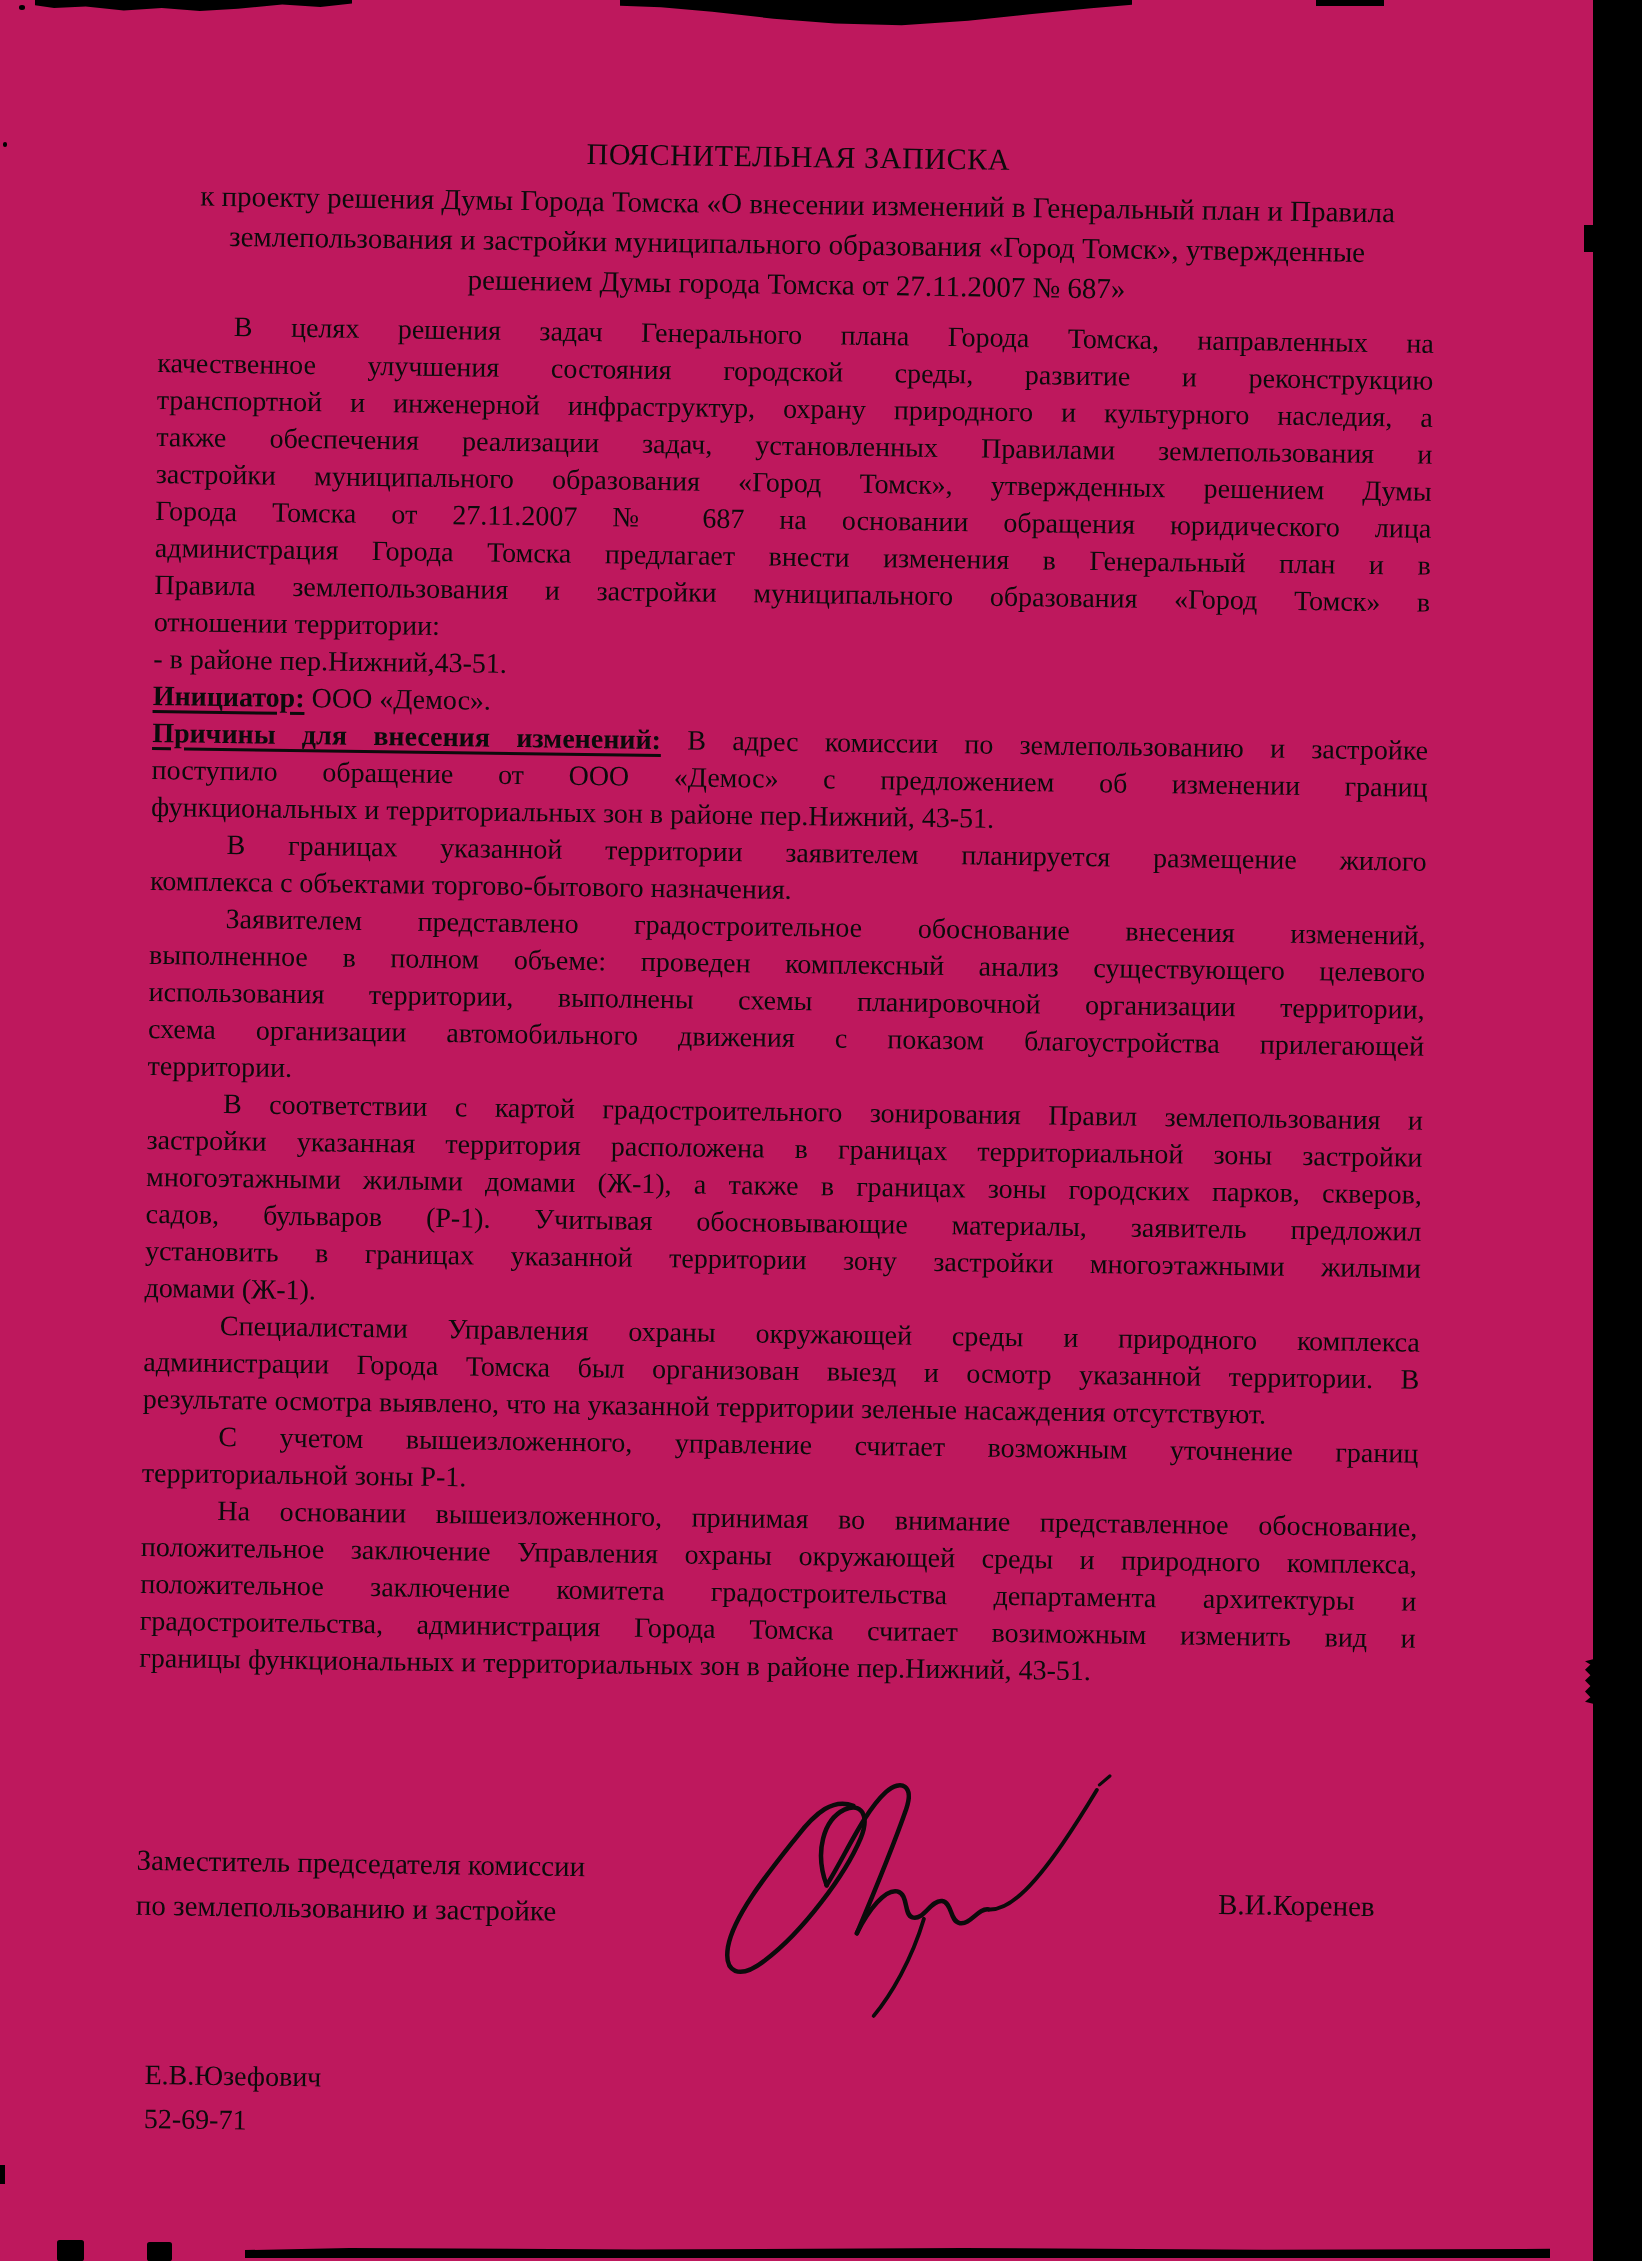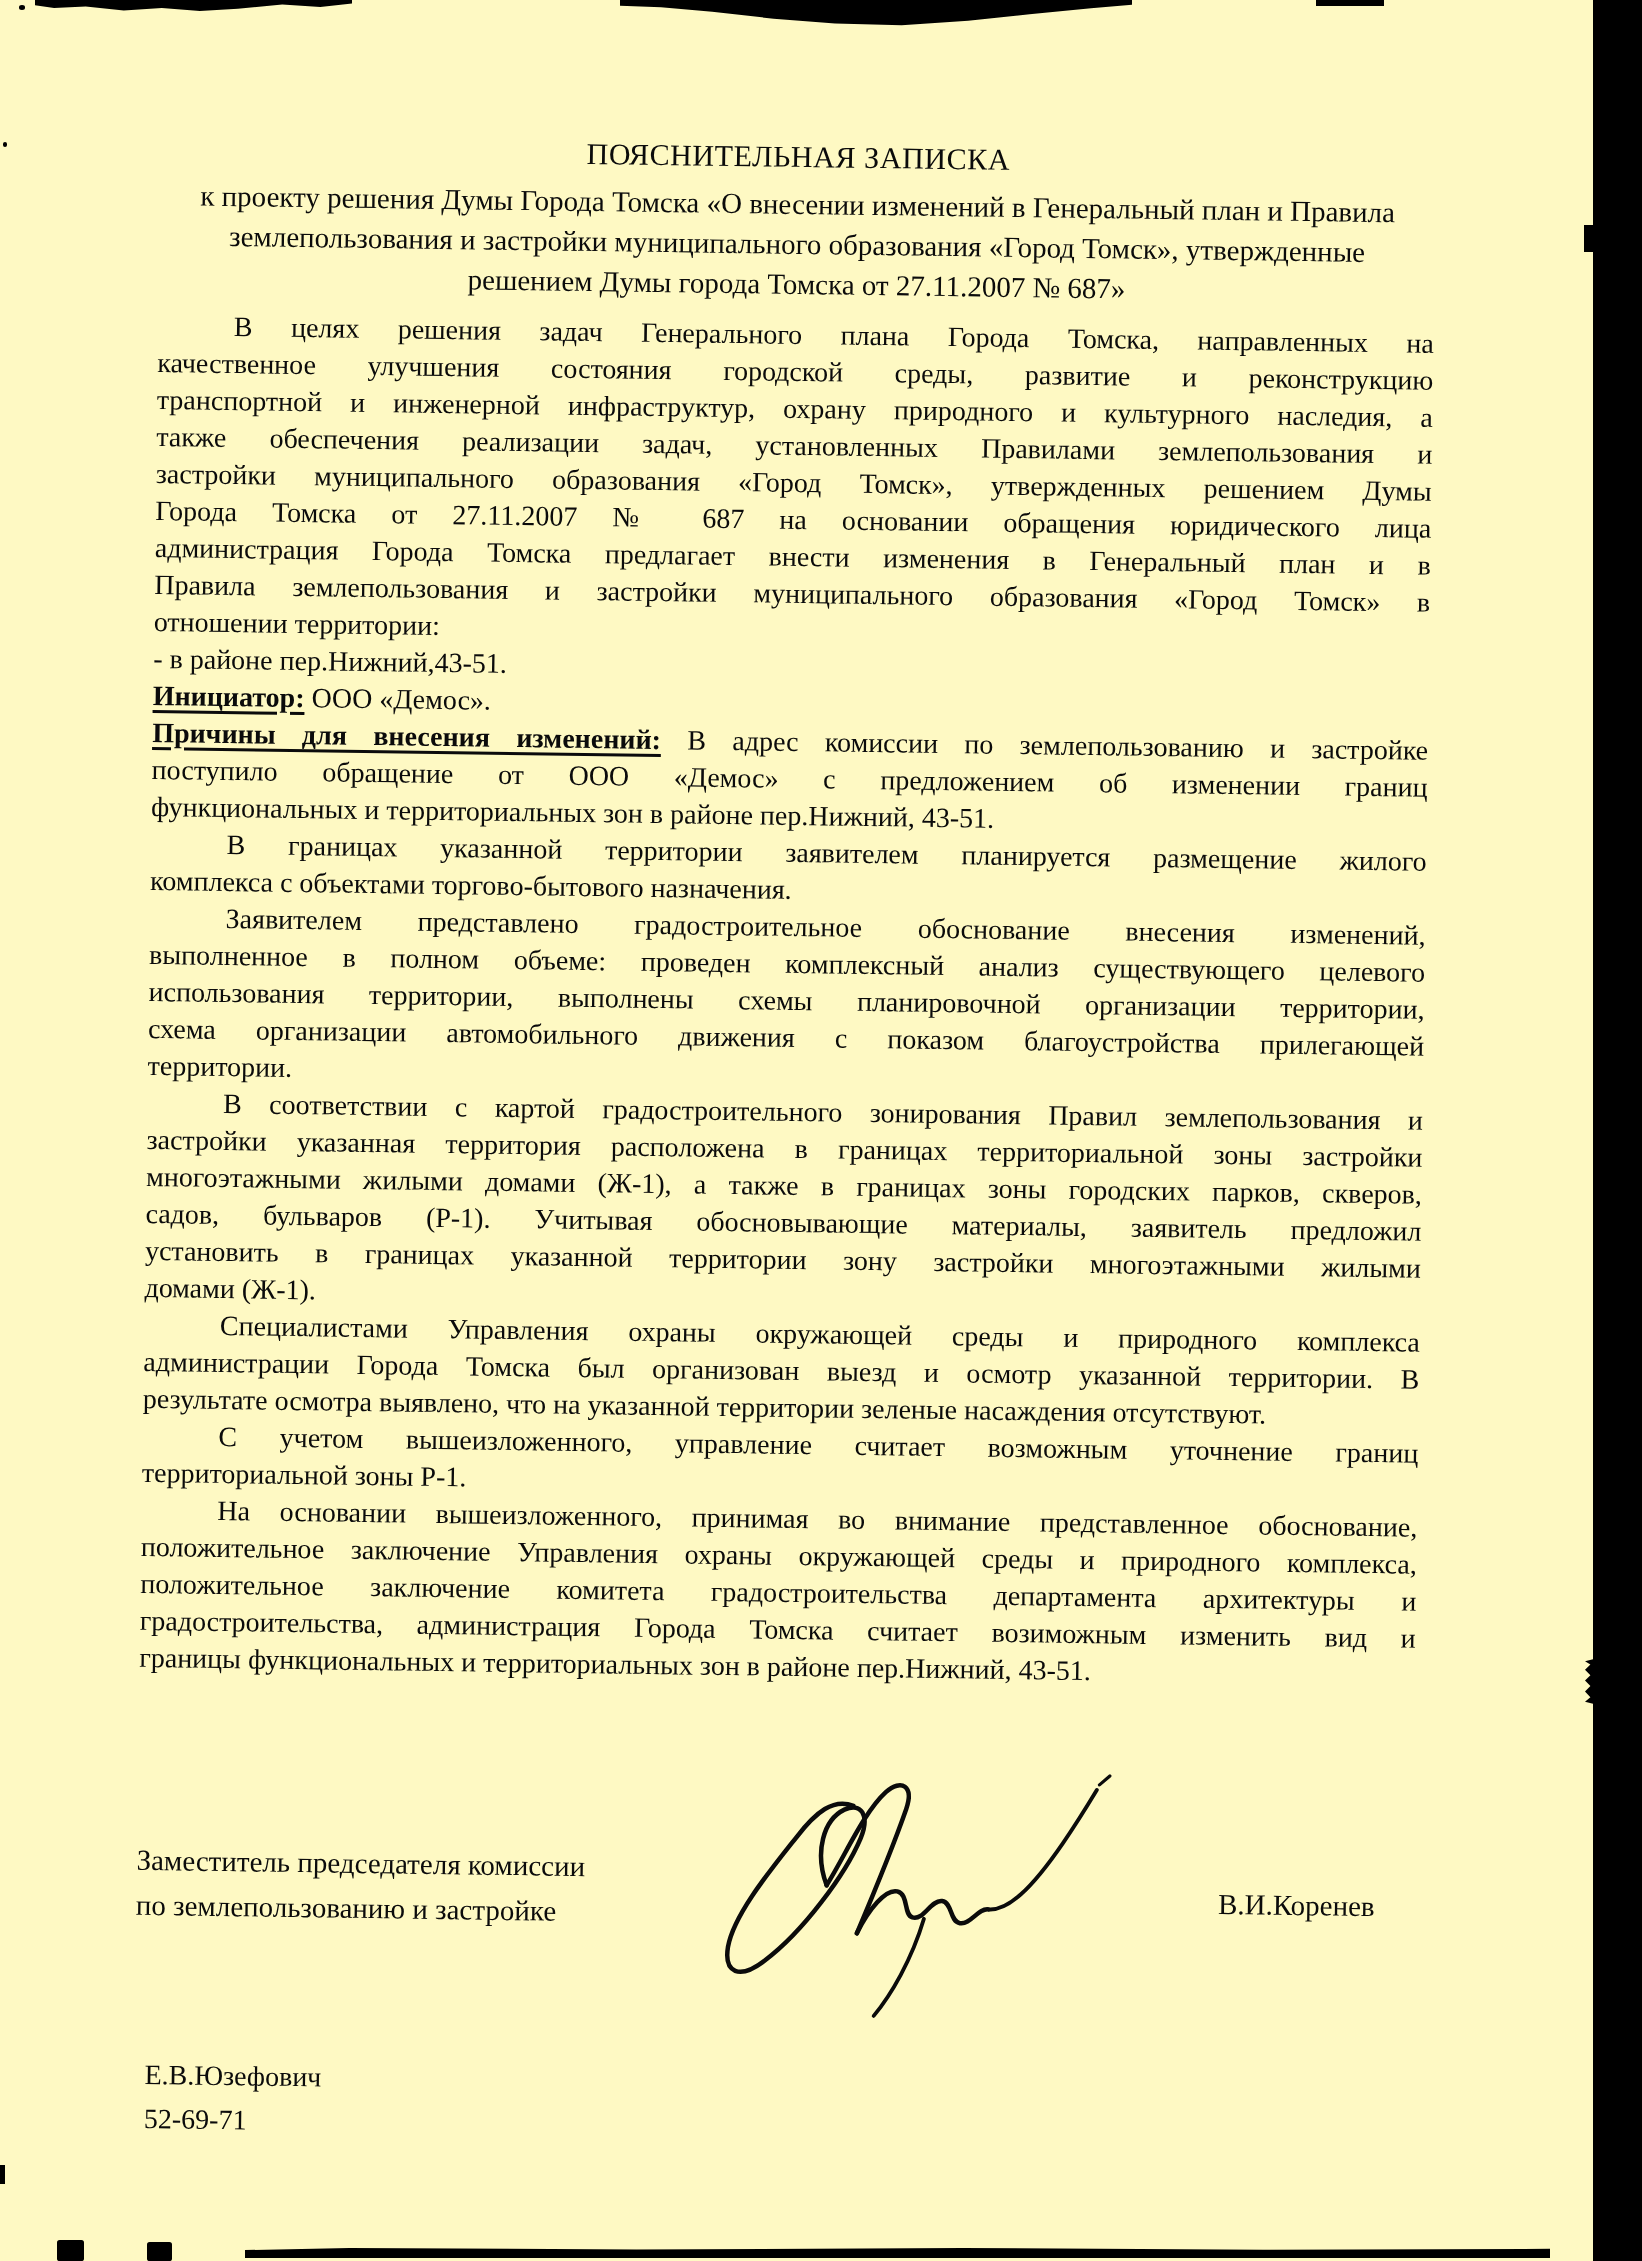--- a/index.html
+++ b/index.html
@@ -1,17 +1,17 @@
 <!DOCTYPE html>
 <html style="font-size:10.3px"><head>
 <meta charset="utf-8">
 <style>
   html,body{margin:0;padding:0;background:#e8e8e8;}
   .page{
-    position:relative;width:1643px;height:2261px;background:#fef9c3;
+    position:relative;width:1643px;height:2261px;background:#be185d;
     overflow:hidden;color:#0b0b0b;
     font-family:"Liberation Serif","DejaVu Serif",serif;
   }
   .content{position:absolute;left:0;top:0;width:1643px;height:2261px;
     transform:rotate(0.8deg);transform-origin:158px 322px;}
   .doc-title{position:absolute;left:158px;top:131px;width:1276px;
     text-align:center;font-size:30px;letter-spacing:0.6px;}
   .subtitle{position:absolute;left:139px;top:175px;width:1314px;
     font-size:29px;line-height:40px;}
   .subline{text-align:center;}

